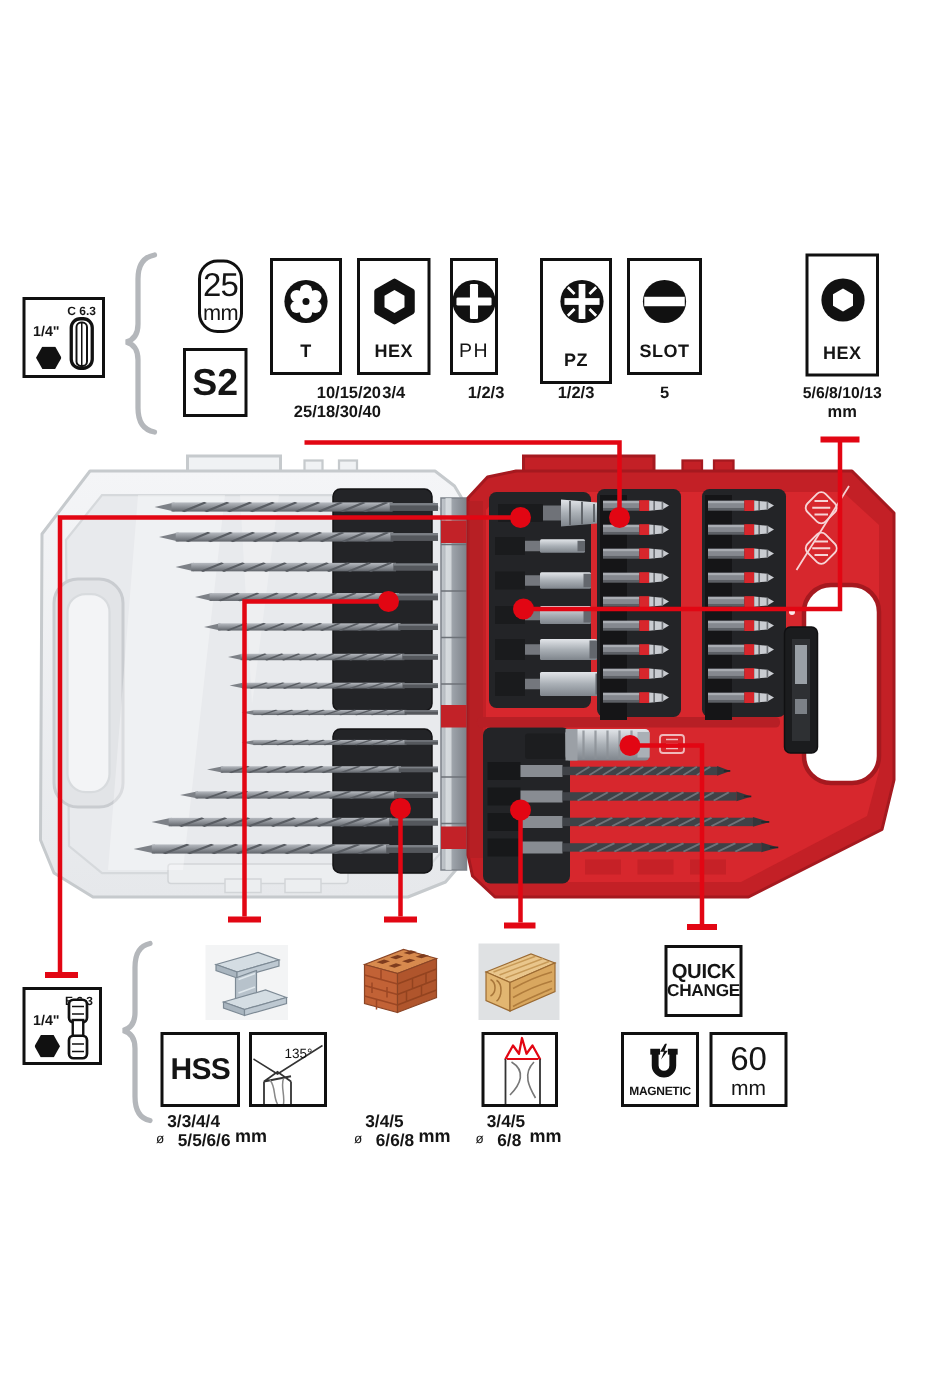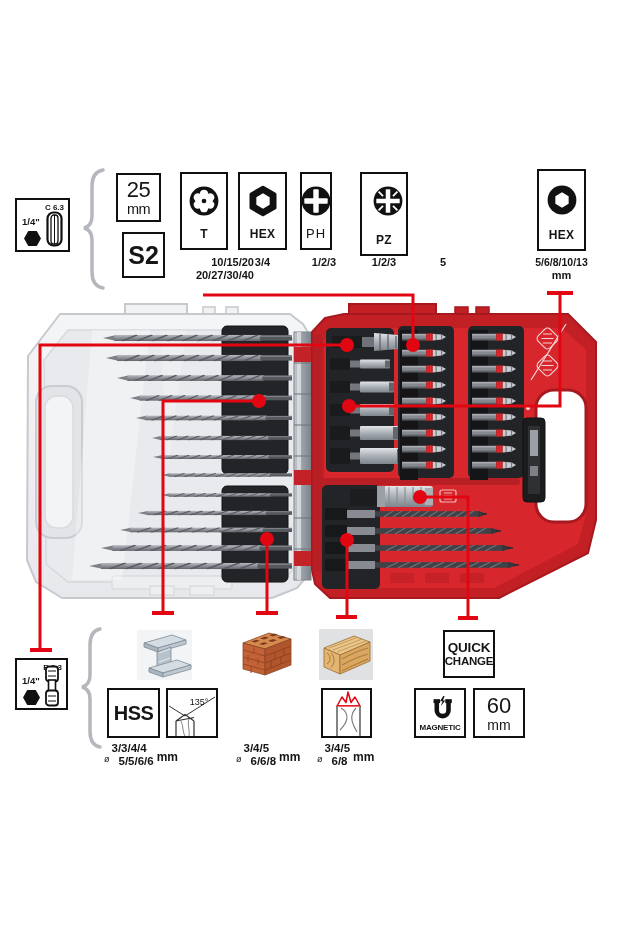--- a/index.html
+++ b/index.html
@@ -295,21 +295,21 @@
     <span class="spec">C 6.3</span>
     <span class="quarter">1/4"</span>
     <span class="hexblack" style="left:7px;top:31px;width:17px;height:15px;"></span>
     <svg class="abs" style="right:5px;top:11px;" width="17" height="36" viewBox="0 0 17 36">
       <rect x="1.5" y="1.5" width="14" height="33" rx="6" fill="#fff" stroke="#111" stroke-width="2.2"></rect>
       <rect x="5" y="4" width="7" height="29" rx="3" fill="none" stroke="#111" stroke-width="1.3"></rect>
       <path d="M8.5 4 V33" stroke="#111" stroke-width="1"></path>
     </svg>
   </div>
 
-  <div class="box colc" style="left:116px;top:173px;width:45px;height:49px;">
+  <div class="box colc" style="left:132px;top:173px;width:30px;height:49px;border-radius:13px;">
     <span class="big25">25</span>
     <span class="small-mm">mm</span>
   </div>
   <div class="box colc" style="left:122px;top:232px;width:43px;height:46px;">
     <span class="s2">S2</span>
   </div>
 
   <div class="box typebox" style="left:180px;top:172px;width:48px;height:78px;">
     <svg width="36" height="36" viewBox="0 0 40 40">
       <circle cx="20" cy="20" r="16" fill="#111"></circle>
@@ -343,24 +343,31 @@
   </div>
   <div class="box typebox" style="left:360px;top:172px;width:48px;height:84px;align-items:flex-end;">
     <svg width="36" height="36" viewBox="0 0 40 40">
       <circle cx="20" cy="20" r="16" fill="#111"></circle>
       <rect x="17.5" y="7" width="5" height="26" fill="#fff"></rect>
       <rect x="7" y="17.5" width="26" height="5" fill="#fff"></rect>
       <path d="M25.5 14.5 L30.5 9.5 M25.5 25.5 L30.5 30.5 M14.5 14.5 L9.5 9.5 M14.5 25.5 L9.5 30.5" stroke="#fff" stroke-width="2"></path>
     </svg>
     <span class="typelabel">PZ</span>
   </div>
+  <div class="box typebox" style="left:418px;top:172px;width:50px;height:78px;">
+    <svg width="36" height="36" viewBox="0 0 40 40">
+      <circle cx="20" cy="20" r="16" fill="#111"></circle>
+      <rect x="5" y="16.5" width="30" height="7" fill="#fff"></rect>
+    </svg>
+    <span class="typelabel">SLOT</span>
+  </div>
 
   <div class="sizes leftal" style="left:178px;top:256px;width:76px;">
     <div>10/15/20</div>
-    <div>20/27/30/40</div>
+    <div>25/18/30/40</div>
   </div>
   <div class="sizes" style="left:238px;top:256px;width:49px;">3/4</div>
   <div class="sizes" style="left:300px;top:256px;width:48px;">1/2/3</div>
   <div class="sizes" style="left:360px;top:256px;width:48px;">1/2/3</div>
   <div class="sizes" style="left:418px;top:256px;width:50px;">5</div>
 
   <div class="box typebox" style="left:537px;top:169px;width:49px;height:82px;">
     <svg width="36" height="36" viewBox="0 0 40 40" style="margin-top:11px">
       <circle cx="20" cy="20" r="16" fill="#111"></circle>
       <polygon points="20,11.5 27.4,15.75 27.4,24.25 20,28.5 12.6,24.25 12.6,15.75" fill="#fff"></polygon>

